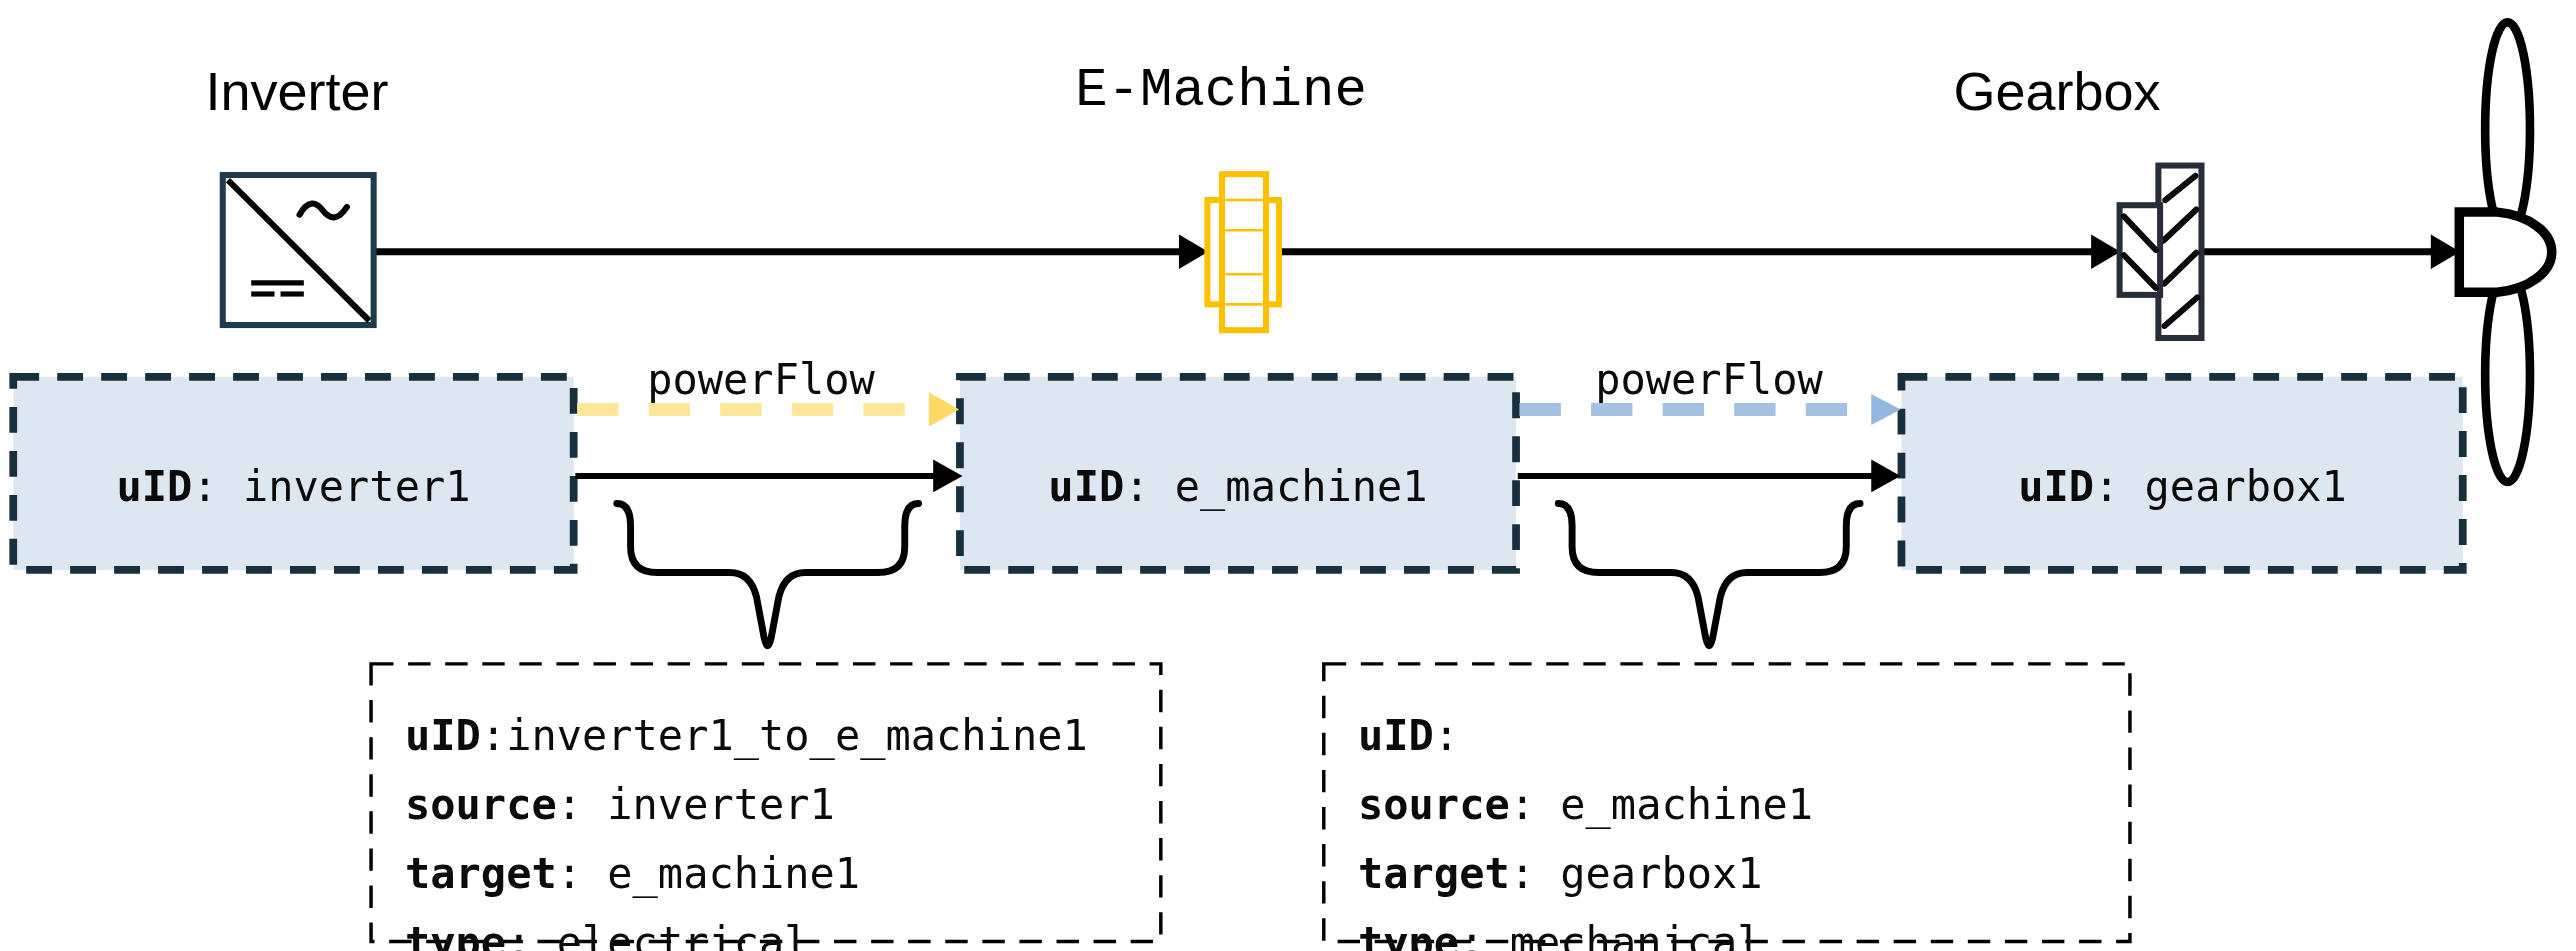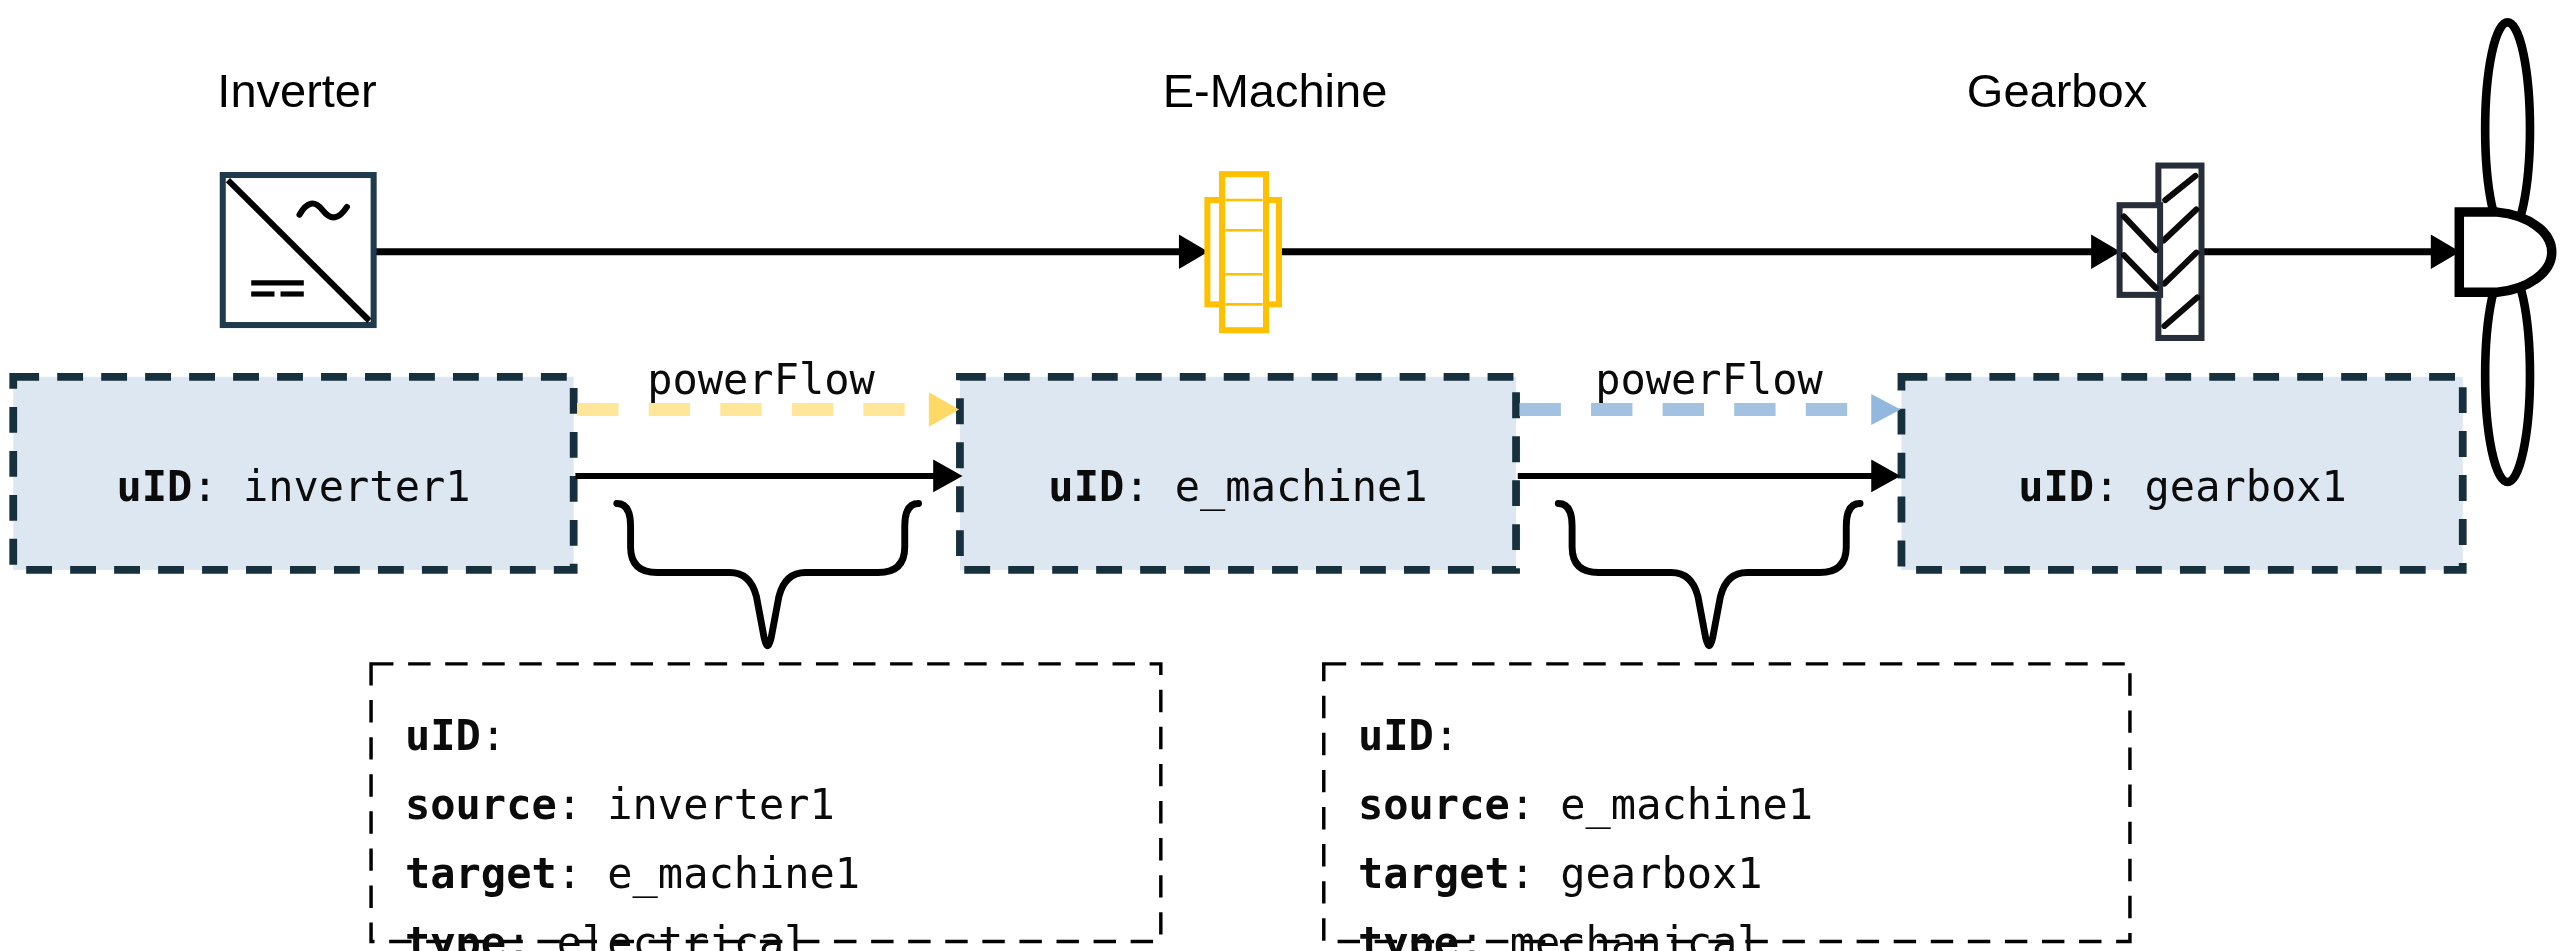--- a/index.html
+++ b/index.html
@@ -2,21 +2,21 @@
 <html style="font-size:14px"><head>
 <meta charset="utf-8">
 <style>
   html,body{margin:0;padding:0;}
   body{
     width:2576px;height:951px;position:relative;background:#ffffff;
     font-family:"Liberation Sans",sans-serif;overflow:hidden;
   }
   .abs{position:absolute;}
   .comp-label{
-    font-size:47px;color:#000;text-align:left;
+    font-size:54px;color:#000;text-align:left;
     display:flex;align-items:center;justify-content:center;
     width:362px;height:57px;letter-spacing:0px;
   }
   .mono{font-family:"DejaVu Sans Mono",monospace;font-size:42px;color:#0b0b0b;white-space:pre;margin-top:13px;}
   .uid-text{
     display:flex;align-items:center;justify-content:center;height:50px;
   }
   .flow-label{
     display:flex;align-items:center;justify-content:center;width:362px;height:48px;
   }
@@ -109,39 +109,39 @@
   <path d="M 715 584 Q 731 584 731 610 L 731 634 Q 731 664 762 664 L 846 664 Q 870 664 877 692 L 886 740 Q 890 758 894 740 L 903 692 Q 910 664 934 664 L 1018 664 Q 1049 664 1049 634 L 1049 610 Q 1049 584 1065 584" fill="none" stroke="#000000" stroke-width="8" stroke-linecap="round" stroke-linejoin="round"></path>
   <path d="M 1807 584 Q 1823 584 1823 610 L 1823 634 Q 1823 664 1854 664 L 1938 664 Q 1962 664 1969 692 L 1978 740 Q 1982 758 1986 740 L 1995 692 Q 2002 664 2026 664 L 2110 664 Q 2141 664 2141 634 L 2141 610 Q 2141 584 2157 584" fill="none" stroke="#000000" stroke-width="8" stroke-linecap="round" stroke-linejoin="round"></path>
 
   <g fill="#ffffff" stroke="#000000" stroke-width="4" stroke-dasharray="26 17">
     <rect x="430" y="770" width="916" height="322"></rect>
     <rect x="1535" y="770" width="935" height="322"></rect>
   </g>
 </svg>
 
 <div class="abs comp-label" style="left:116px;top:62px;">Inverter</div>
-<div class="abs comp-label" style="left:1094px;top:62px;">E-Machine</div>
+<div class="abs comp-label" style="left:1040px;top:62px;font-family:Liberation Mono, monospace;">E-Machine</div>
 <div class="abs comp-label" style="left:1876px;top:62px;">Gearbox</div>
 
 <div class="abs mono uid-text" style="left:13px;top:448px;width:561px;">
   <span class="b">uID</span><span>: </span><span>inverter1</span>
 </div>
 <div class="abs mono uid-text" style="left:960px;top:448px;width:556px;">
   <span class="b">uID</span><span>: </span><span>e_machine1</span>
 </div>
 <div class="abs mono uid-text" style="left:1902px;top:448px;width:561px;">
   <span class="b">uID</span><span>: </span><span>gearbox1</span>
 </div>
 
 <div class="abs mono flow-label" style="left:580px;top:342px;">powerFlow</div>
 <div class="abs mono flow-label" style="left:1528px;top:342px;">powerFlow</div>
 
 <div class="abs edge-rows" style="left:371px;top:664px;width:755px;">
   <div class="edge-row mono">
-    <span class="b">uID</span><span>:</span>
+    <span class="b">uID</span><span>:</span><span>inverter1_to_e_machine1</span>
   </div>
   <div class="edge-row mono">
     <span class="b">source</span><span>: </span><span>inverter1</span>
   </div>
   <div class="edge-row mono">
     <span class="b">target</span><span>: </span><span>e_machine1</span>
   </div>
   <div class="edge-row mono">
     <span class="b">type</span><span>: </span><span>electrical</span>
   </div>

